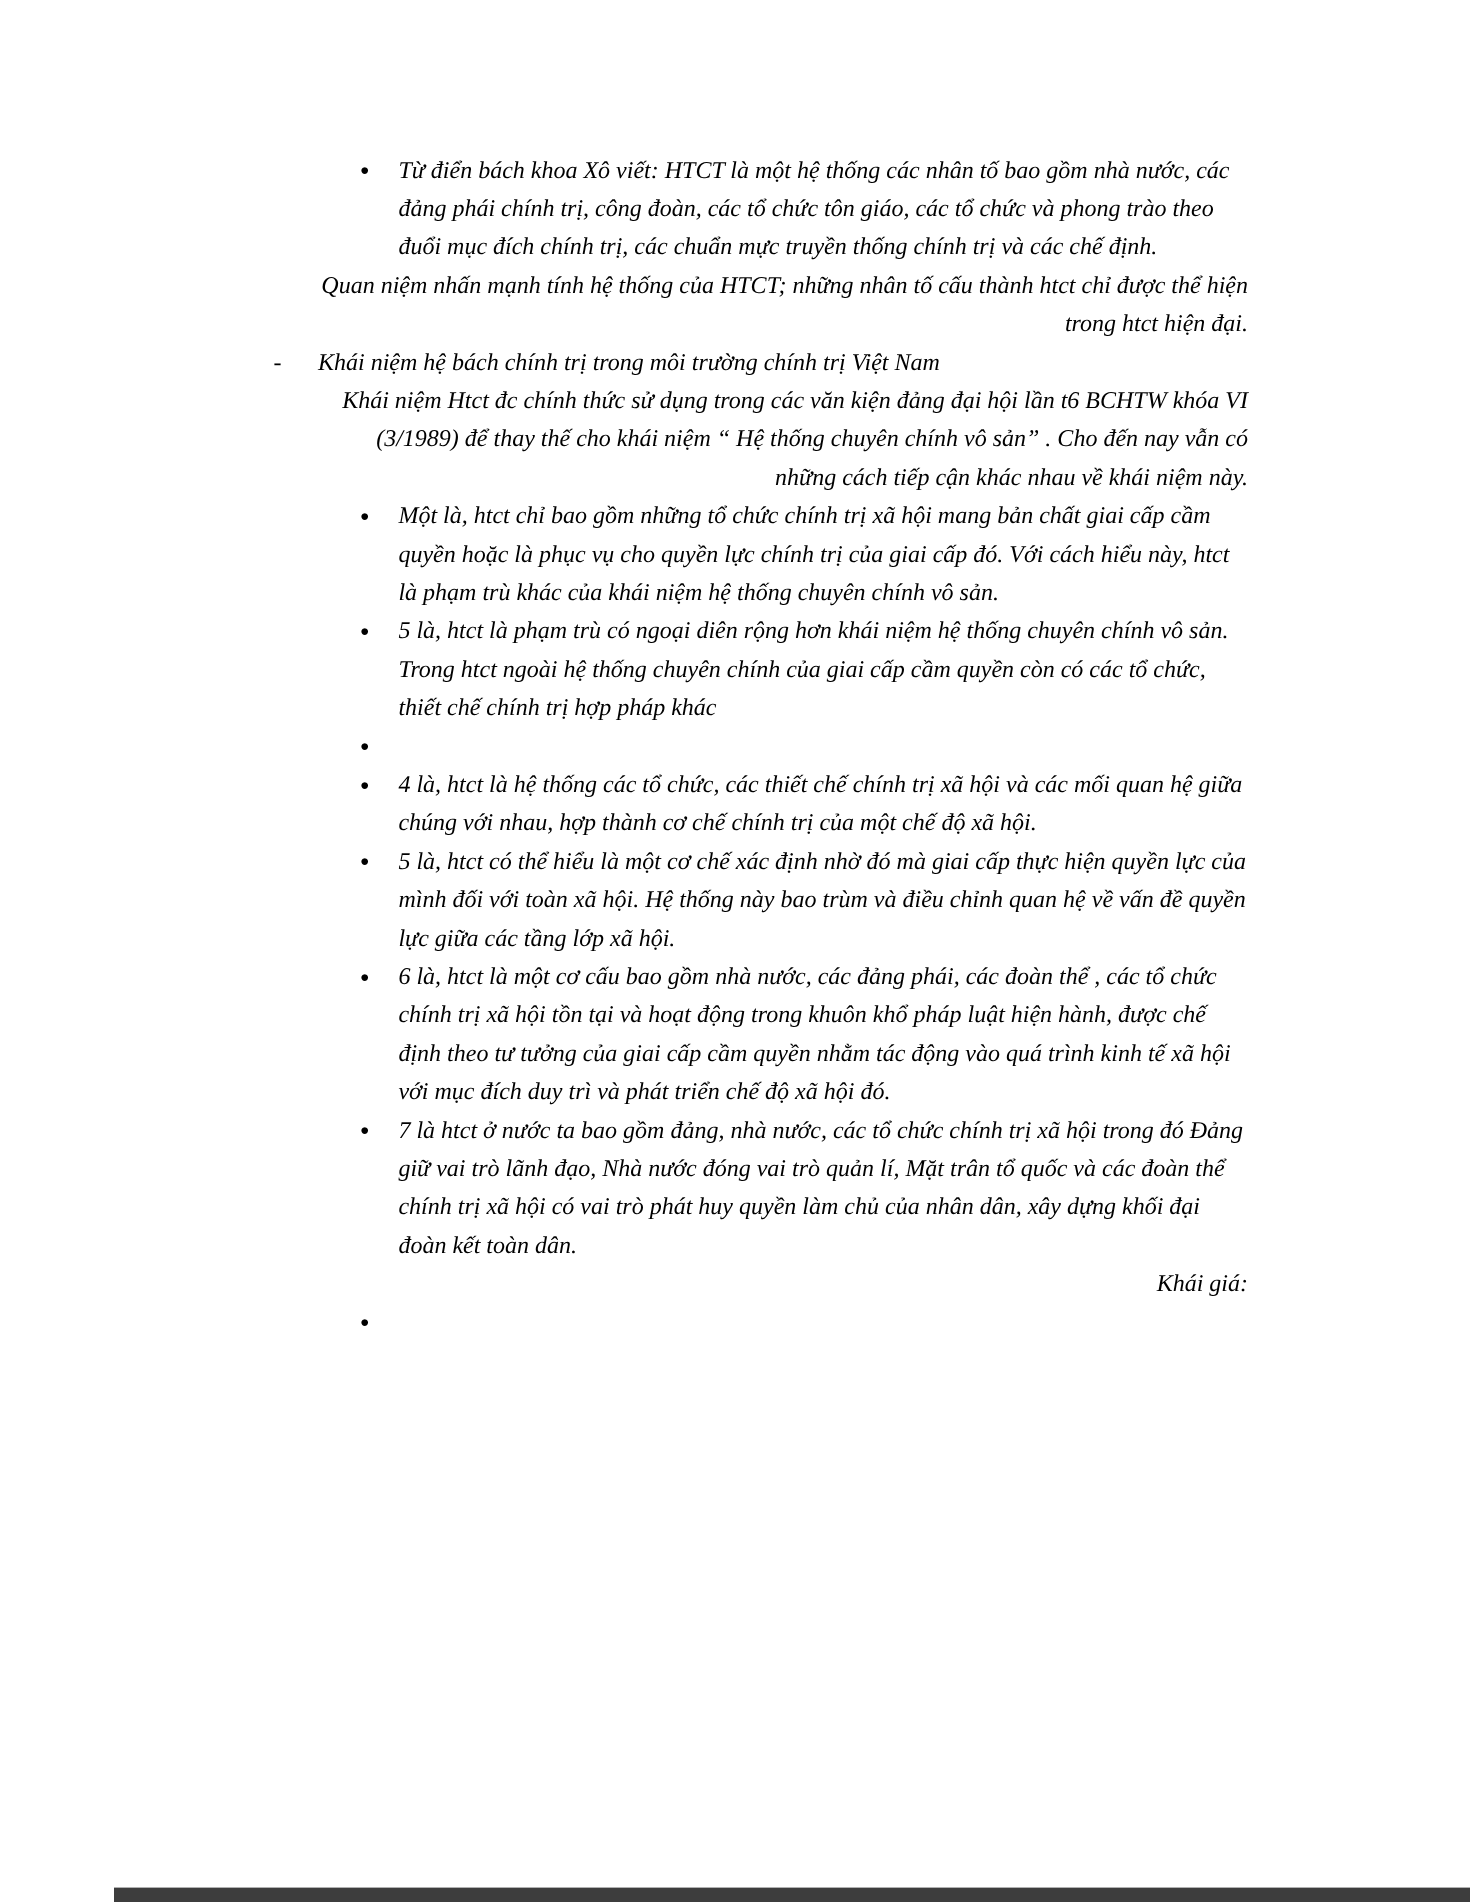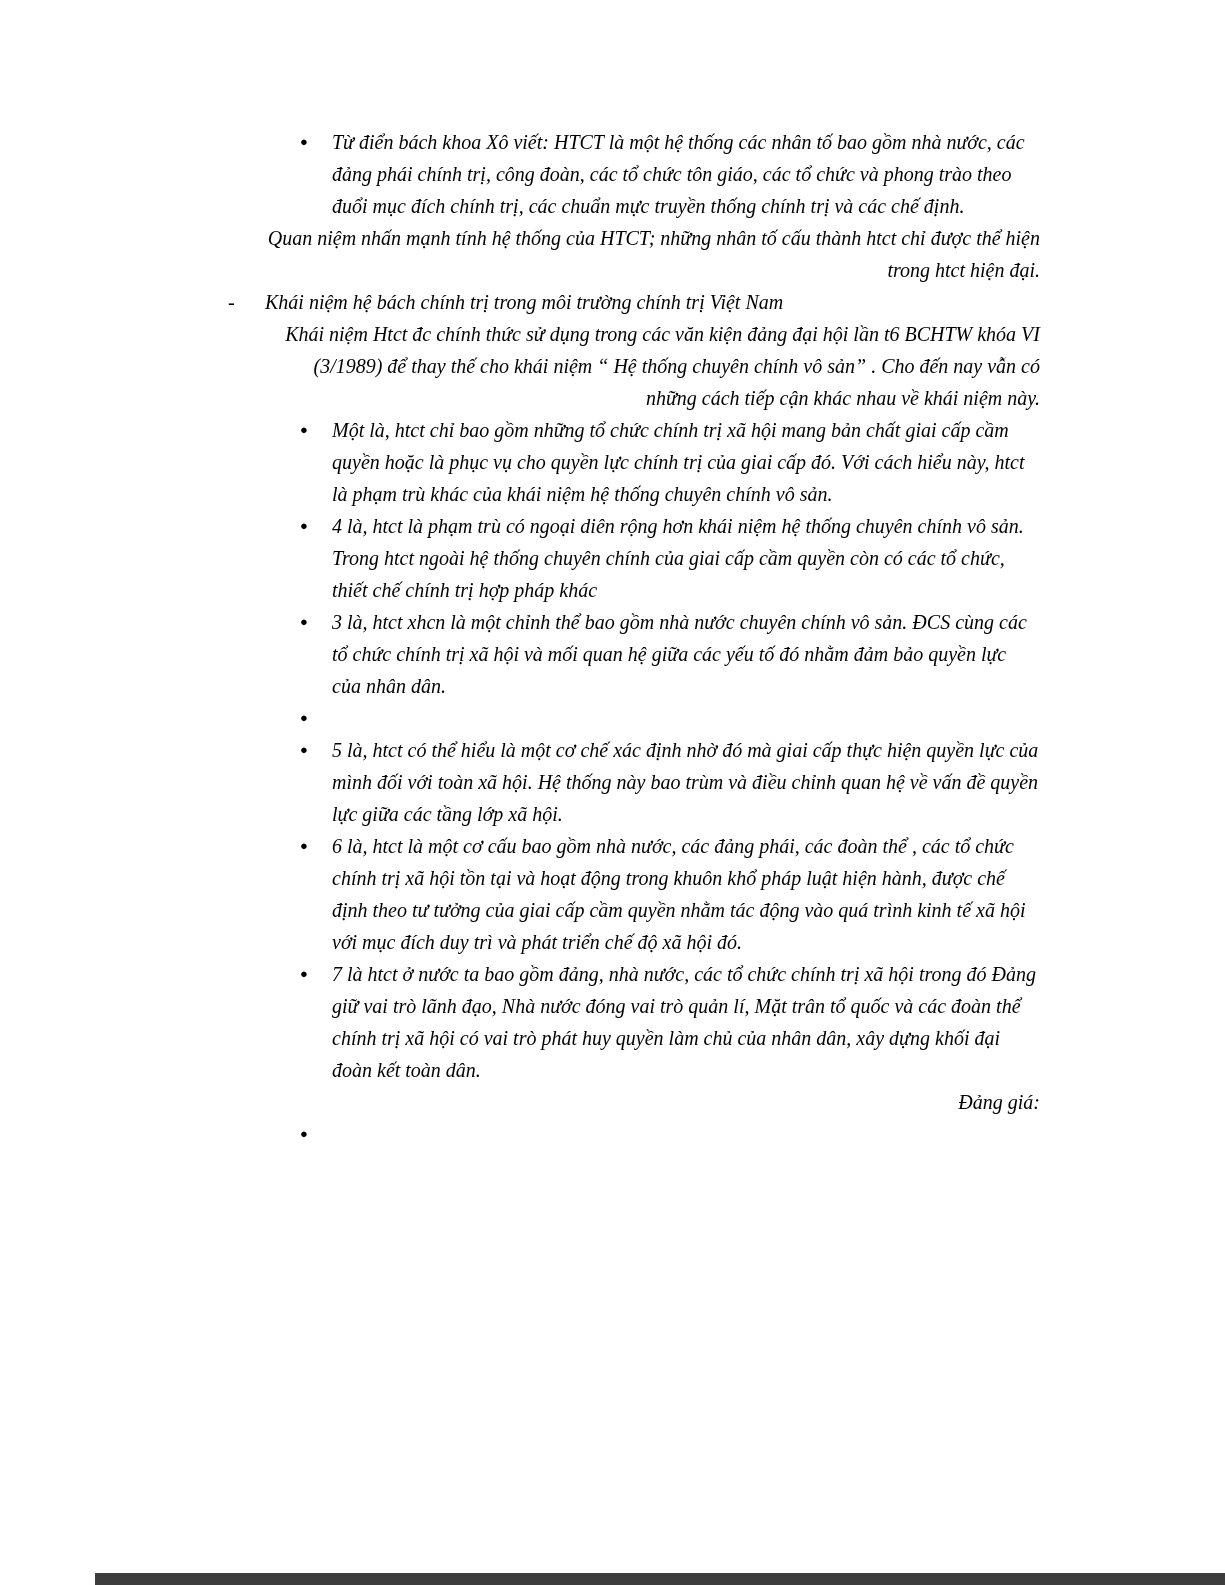--- a/index.html
+++ b/index.html
@@ -81,42 +81,42 @@
       </div>
       <div class="block paragraph">
         <span class="text">Khái niệm Htct đc chính thức sử dụng trong các văn kiện đảng đại hội lần t6 BCHTW khóa VI (3/1989) để thay thế cho khái niệm “ Hệ thống chuyên chính vô sản” . Cho đến nay vẫn có những cách tiếp cận khác nhau về khái niệm này.</span>
       </div>
       <div class="block bullet">
         <span class="marker">●</span>
         <span class="text">Một là, htct chỉ bao gồm những tổ chức chính trị xã hội mang bản chất giai cấp cầm quyền hoặc là phục vụ cho quyền lực chính trị của giai cấp đó. Với cách hiểu này, htct là phạm trù khác của khái niệm hệ thống chuyên chính vô sản.</span>
       </div>
       <div class="block bullet">
         <span class="marker">●</span>
-        <span class="text">4 là, htct là phạm trù có ngoại diên rộng hơn khái niệm hệ thống chuyên chính vô sản. Trong htct ngoài hệ thống chuyên chính của giai cấp cầm quyền còn có các tổ chức, thiết chế chính trị hợp pháp khác</span>
+        <span class="text">5 là, htct là phạm trù có ngoại diên rộng hơn khái niệm hệ thống chuyên chính vô sản. Trong htct ngoài hệ thống chuyên chính của giai cấp cầm quyền còn có các tổ chức, thiết chế chính trị hợp pháp khác</span>
       </div>
       <div class="block bullet">
         <span class="marker">●</span>
-        <span class="text">3 là, htct xhcn là một chỉnh thể bao gồm nhà nước chuyên chính vô sản. ĐCS cùng các tổ chức chính trị xã hội và mối quan hệ giữa các yếu tố đó nhằm đảm bảo quyền lực của nhân dân.</span>
       </div>
       <div class="block bullet">
         <span class="marker">●</span>
+        <span class="text">4 là, htct là hệ thống các tổ chức, các thiết chế chính trị xã hội và các mối quan hệ giữa chúng với nhau, hợp thành cơ chế chính trị của một chế độ xã hội.</span>
       </div>
       <div class="block bullet">
         <span class="marker">●</span>
         <span class="text">5 là, htct có thể hiểu là một cơ chế xác định nhờ đó mà giai cấp thực hiện quyền lực của mình đối với toàn xã hội. Hệ thống này bao trùm và điều chỉnh quan hệ về vấn đề quyền lực giữa các tầng lớp xã hội.</span>
       </div>
       <div class="block bullet">
         <span class="marker">●</span>
         <span class="text">6 là, htct là một cơ cấu bao gồm nhà nước, các đảng phái, các đoàn thể , các tổ chức chính trị xã hội tồn tại và hoạt động trong khuôn khổ pháp luật hiện hành, được chế định theo tư tưởng của giai cấp cầm quyền nhằm tác động vào quá trình kinh tế xã hội với mục đích duy trì và phát triển chế độ xã hội đó.</span>
       </div>
       <div class="block bullet">
         <span class="marker">●</span>
         <span class="text">7 là htct ở nước ta bao gồm đảng, nhà nước, các tổ chức chính trị xã hội trong đó Đảng giữ vai trò lãnh đạo, Nhà nước đóng vai trò quản lí, Mặt trân tổ quốc và các đoàn thể chính trị xã hội có vai trò phát huy quyền làm chủ của nhân dân, xây dựng khối đại đoàn kết toàn dân.</span>
       </div>
       <div class="block paragraph">
-        <span class="text">Đảng giá:</span>
+        <span class="text">Khái giá:</span>
       </div>
       <div class="block bullet">
         <span class="marker">●</span>
       </div>
     </div>
   <div class="bottom-bar" id="bottom-bar" style="background: rgb(61, 61, 61);"></div>
 </div>
 
 </body></html>

